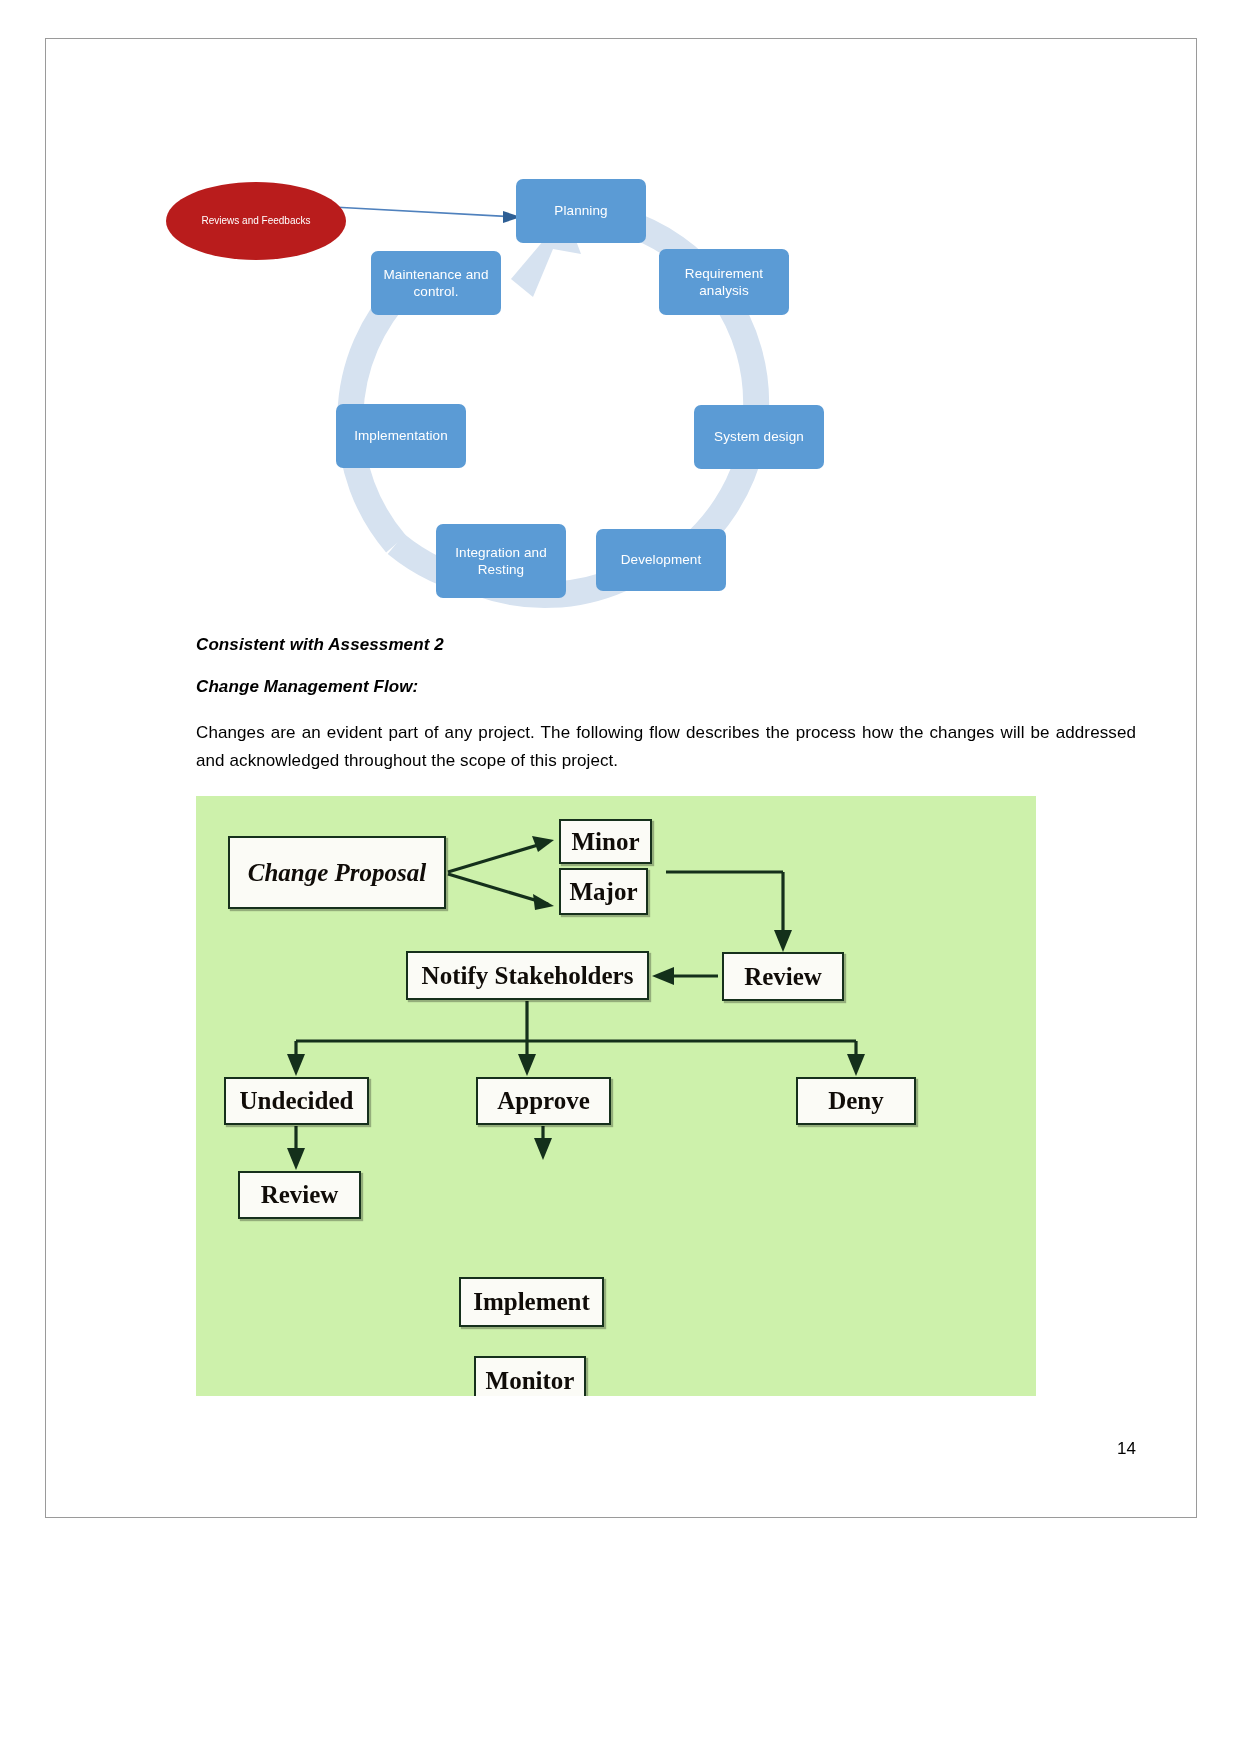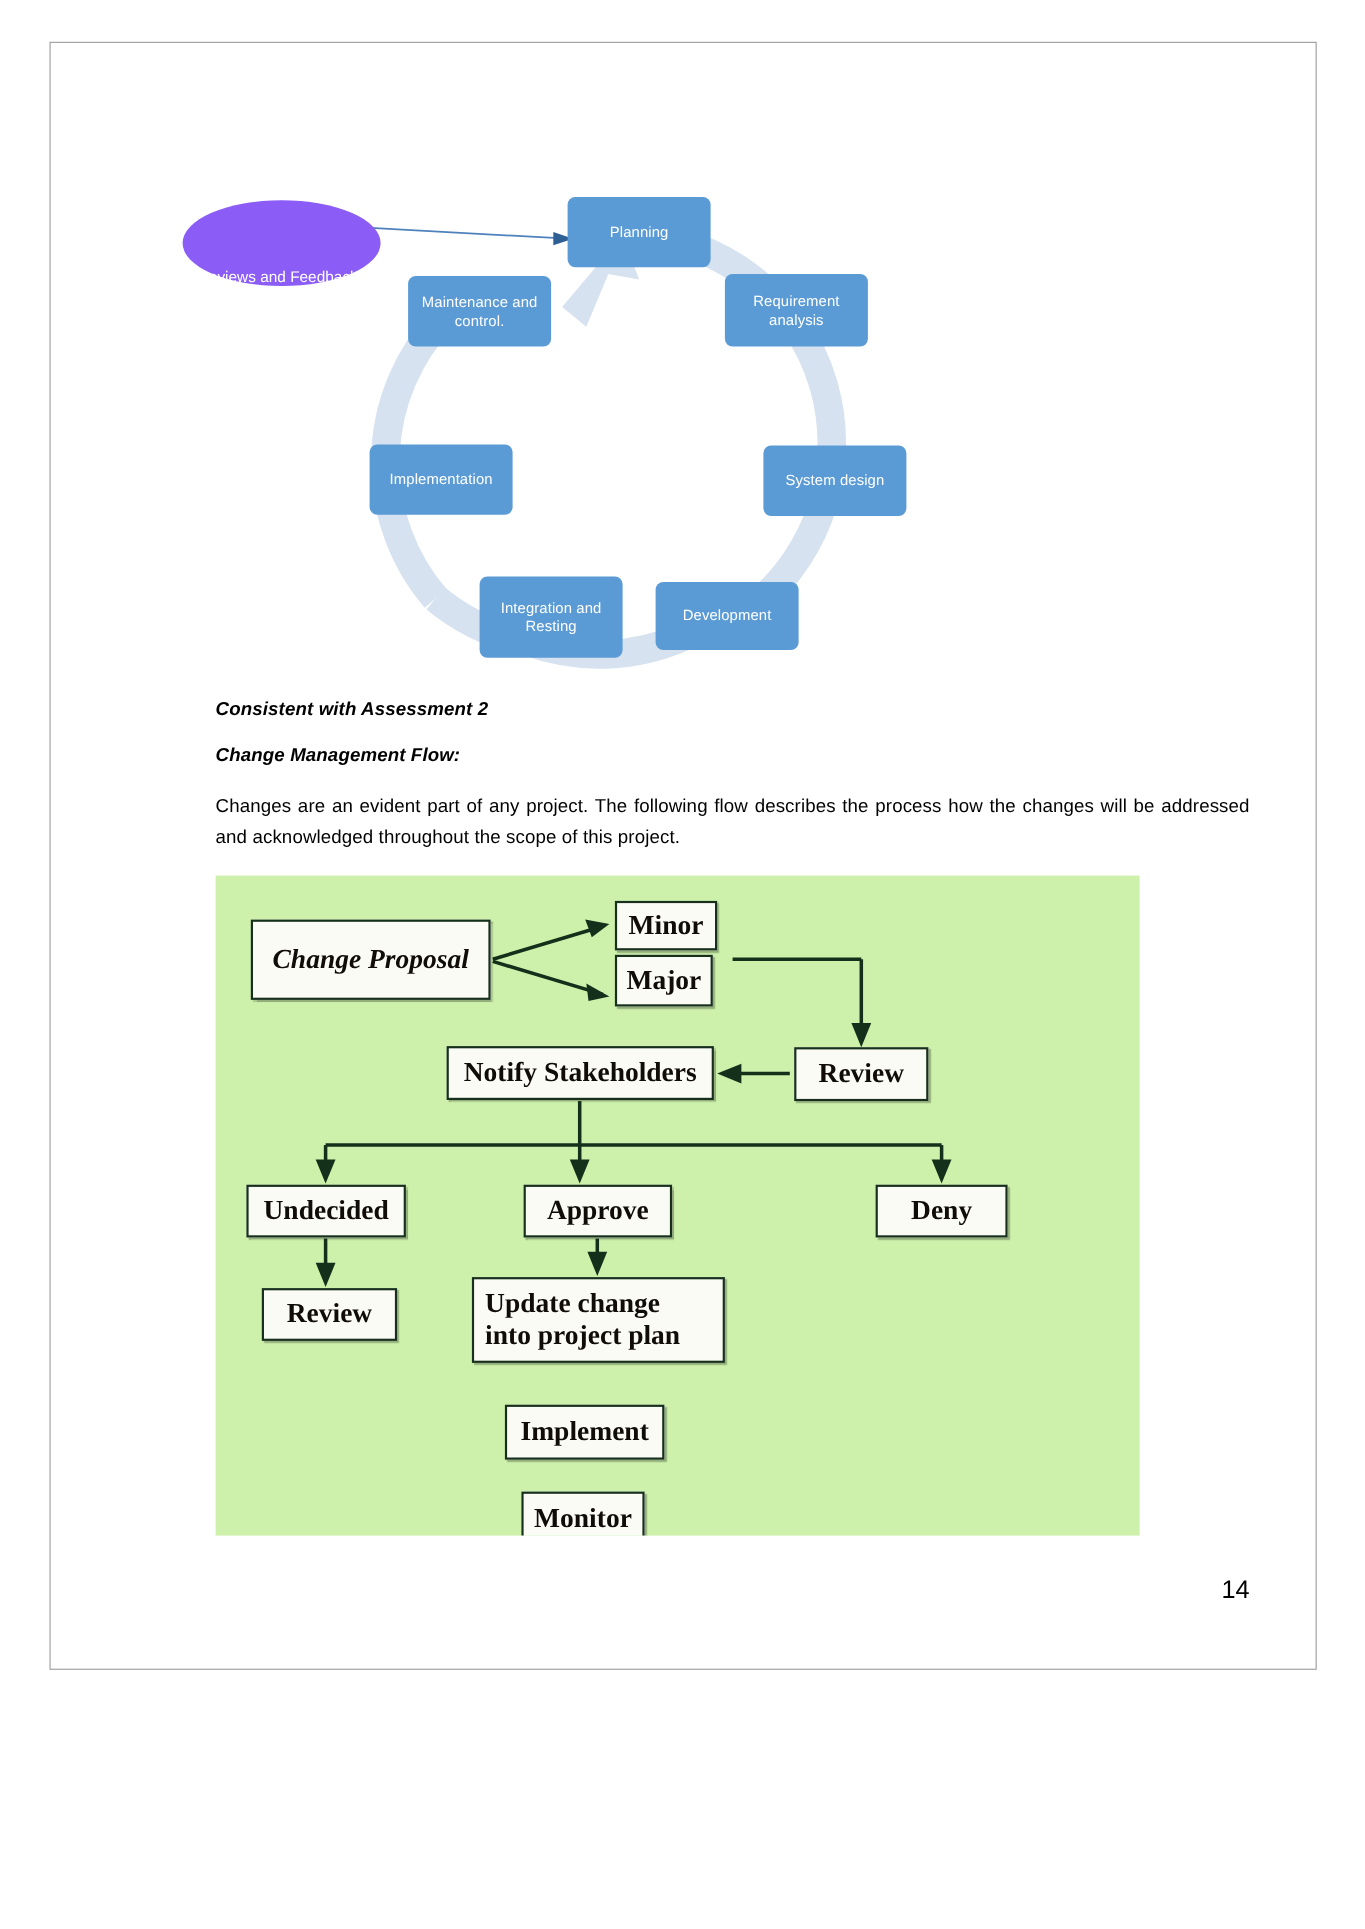--- a/index.html
+++ b/index.html
@@ -58,27 +58,27 @@
     display: flex;
     align-items: center;
     justify-content: center;
     text-align: center;
     box-sizing: border-box;
     padding: 4px 6px;
     letter-spacing: .1px;
   }
   .sdlc-ellipse {
     position: absolute;
-    background: #8b5cf6;
+    background: #b91c1c;
     border-radius: 50%;
     color: #ffffff;
-    font-size: 14px;
+    font-size: 10px;
     line-height: 1.32;
     display: flex;
-    align-items: flex-end;
+    align-items: center;
     justify-content: center;
     text-align: center;
     box-sizing: border-box;
   }
 
   .b-planning      { left: 335px; top: 10px;  width: 130px; height: 64px; }
   .b-requirement   { left: 478px; top: 80px;  width: 130px; height: 66px; }
   .b-systemdesign  { left: 513px; top: 236px; width: 130px; height: 64px; }
   .b-development   { left: 415px; top: 360px; width: 130px; height: 62px; }
   .b-integration   { left: 255px; top: 355px; width: 130px; height: 74px; }
@@ -162,21 +162,21 @@
   .citation {
     font-size: 14px;
     color: #4a4a4a;
     margin-top: 18px;
     letter-spacing: .1px;
   }
   .page-number {
     position: absolute;
     right: 60px;
     bottom: 58px;
-    font-size: 23px;
+    font-size: 17px;
     color: #000000;
   }
 </style>
 </head>
 <body>
 
 <div class="page-frame">
 
   <div class="content">
 
@@ -308,23 +308,20 @@
       </div>
       <div class="fbox f-approve">
         <span>Approve</span>
       </div>
       <div class="fbox f-deny">
         <span>Deny</span>
       </div>
       <div class="fbox f-review2">
         <span>Review</span>
       </div>
-      <div class="fbox f-update multiline">
-        <span>Update change into project plan</span>
-      </div>
       <div class="fbox f-implement">
         <span>Implement</span>
       </div>
       <div class="fbox f-monitor">
         <span>Monitor</span>
       </div>
 
     </div>
 
 

